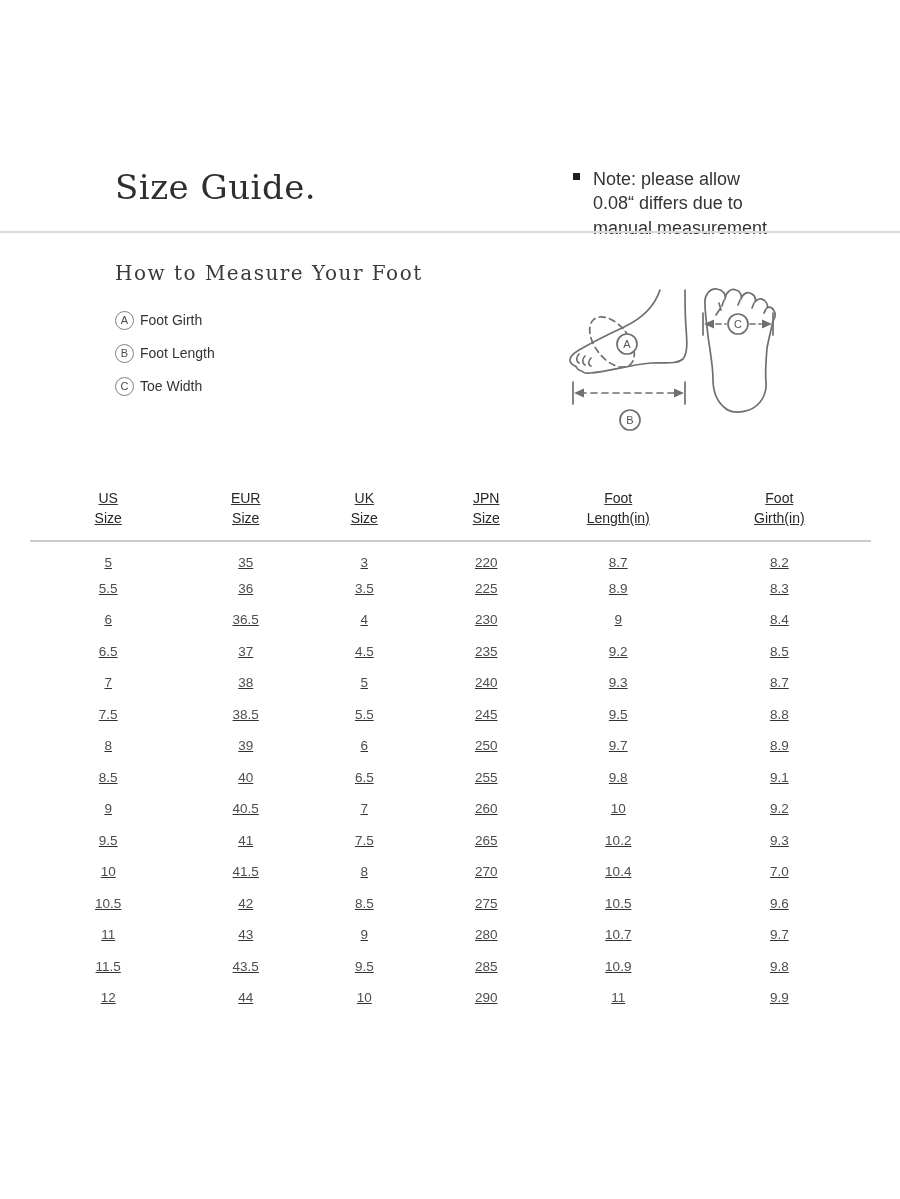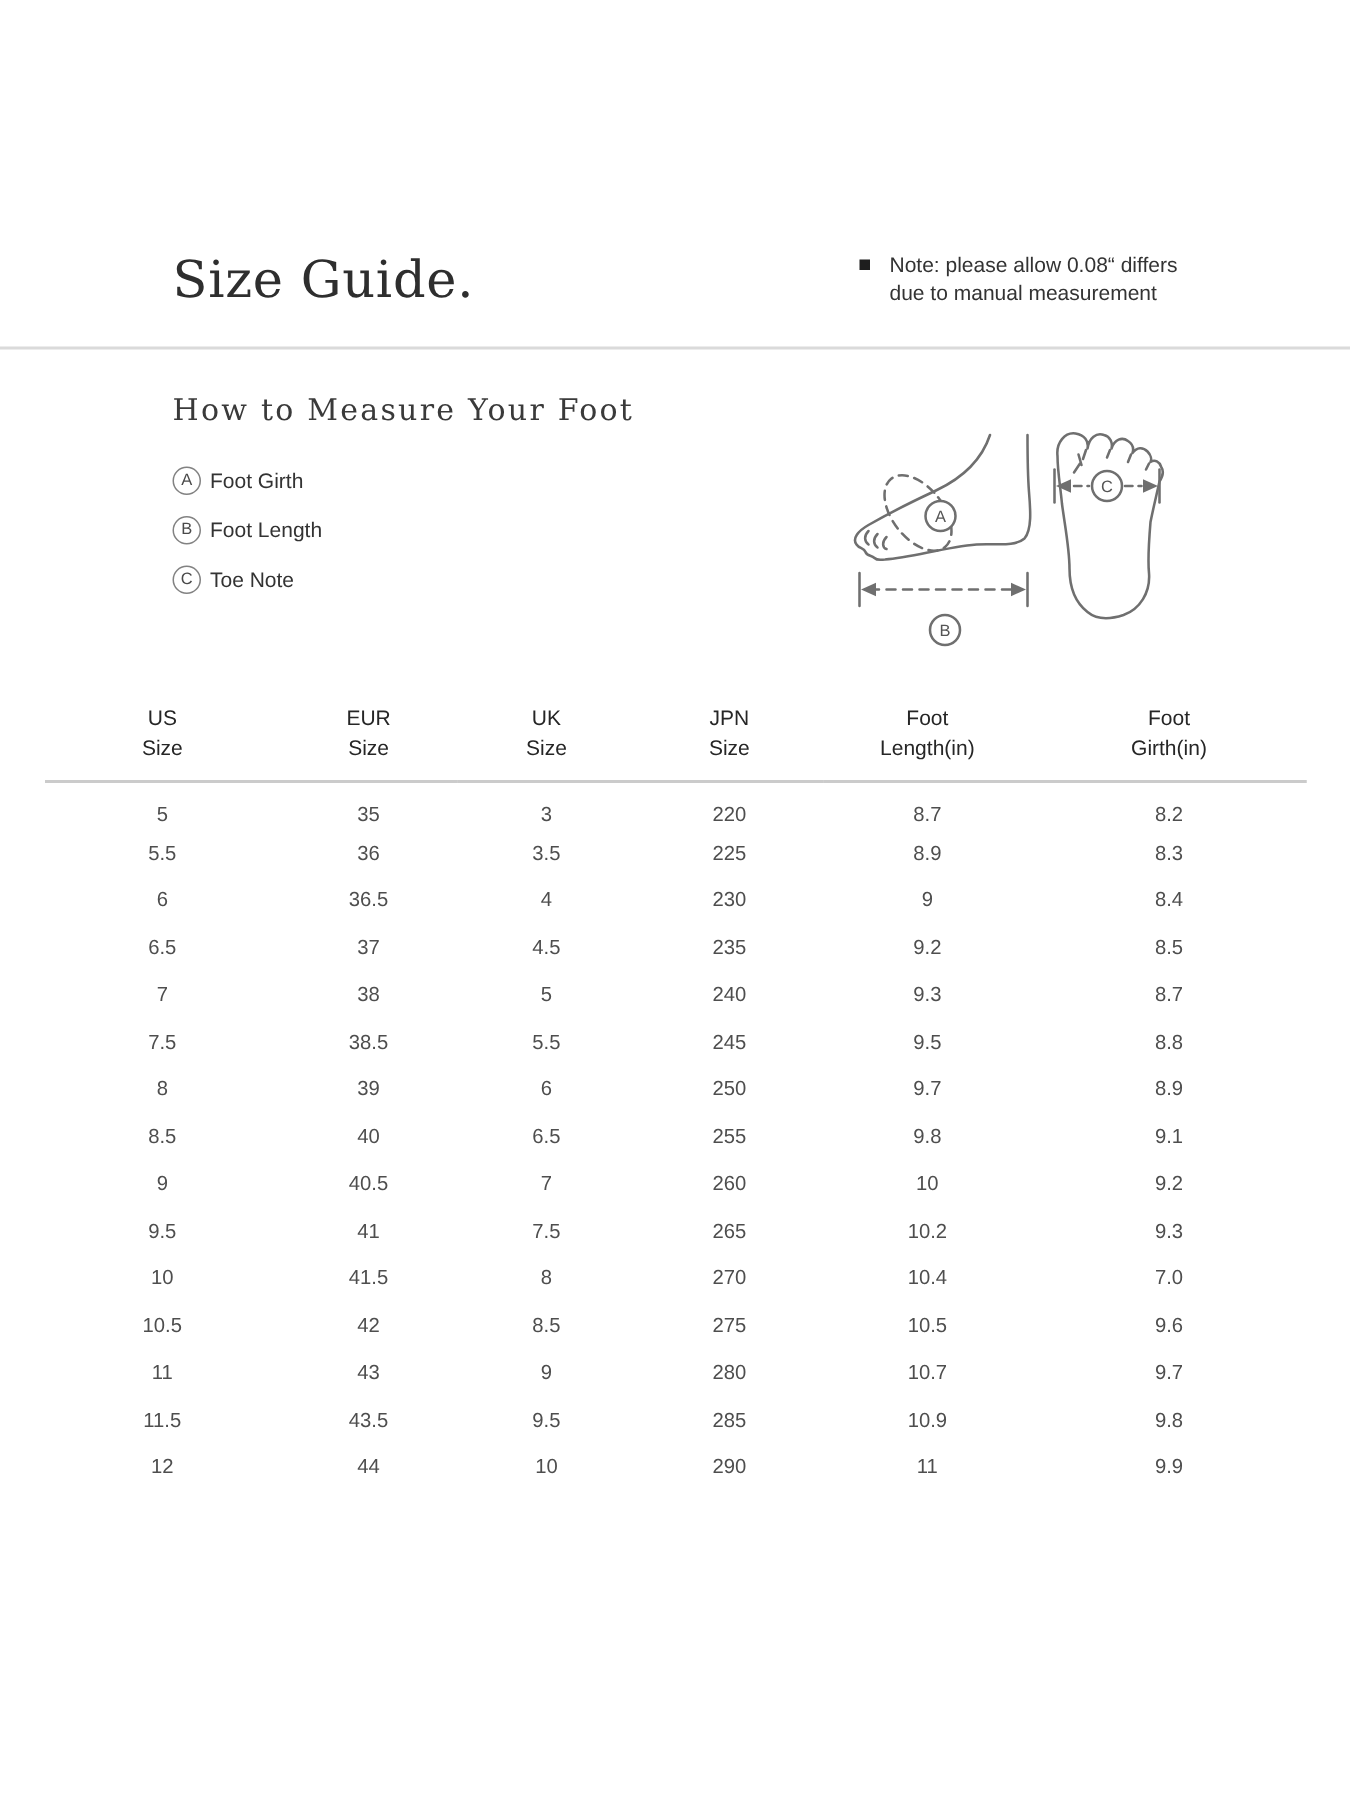--- a/index.html
+++ b/index.html
@@ -5,38 +5,38 @@
   * { margin:0; padding:0; box-sizing:border-box; }
   html,body { background:#fff; }
   body { width:900px; height:1199px; font-family:"Liberation Sans", sans-serif; color:#333; }
   .page { position:relative; width:900px; height:1199px; overflow:hidden; background:#fff; }
 
   
   .header-row { position:absolute; top:167px; left:115px; right:115px; display:flex; justify-content:space-between; align-items:flex-start;gap:20px; }
   .page-title { font-family:"DejaVu Serif", serif; font-size:34px; font-weight:400; color:#2e2e2e; letter-spacing:0.5px; line-height:1.2; }
   .note { display:flex; gap:13px; width:212px; }
   .note-bullet { width:7px; height:7px; background:#1e1e1e; margin-top:6px; flex:0 0 auto; }
-  .note-text { font-size:14px; line-height:1.35; color:#333; }
+  .note-text { font-size:18px; line-height:1.35; color:#333; }
 
   .divider-top { position:absolute; top:231px; left:0; width:900px; height:2px; background:#dadada; }
 
   
   .howto-heading { position:absolute; top:261px; left:115px; font-family:"DejaVu Serif", serif; font-size:20px; font-weight:400; letter-spacing:1.5px; color:#3a3a3a; }
   .measure-list { position:absolute; top:310px; left:115px; }
   .measure-item { display:flex; align-items:center; height:20px; margin-bottom:13px; }
   .letter-circle { width:19px; height:19px; border:1.2px solid #828282; border-radius:50%; display:flex; align-items:center; justify-content:center; font-size:11px; color:#4a4a4a; flex:0 0 auto; }
   .measure-label { font-size:14px; color:#333; margin-left:6px; }
 
   .diagram { position:absolute; left:563px; top:282px; }
   .diagram svg text { font-family:"Liberation Sans", sans-serif; font-size:11px; fill:#555; text-anchor:middle; }
 
   .tagline { position:absolute; top:419px; left:115px; font-size:14px; color:#333; }
 
   
-  .table-wrap { position:absolute; top:468px; left:30px; width:841px; }
+  .table-wrap { position:absolute; top:488px; left:30px; width:841px;text-decoration:underline; }
   table { width:100%; border-collapse:collapse; table-layout:fixed; text-align:center; }
   col.c1{width:18.6%} col.c2{width:14.1%} col.c3{width:14.1%} col.c4{width:14.9%} col.c5{width:16.5%} col.c6{width:21.8%}
   thead th { font-weight:400; font-size:14px; color:#262626; line-height:20px; padding-bottom:12px; border-bottom:2px solid #cbcbcb; }
   tbody td { font-size:13.5px; color:#4e4e4e; height:31.5px; vertical-align:middle; }
   tbody tr:first-child td { padding-top:10px; }
 </style>
 </head>
 <body>
 
 <div class="page">
@@ -57,21 +57,21 @@
     <div class="measure-item">
       <span class="letter-circle">A</span>
       <span class="measure-label">Foot Girth</span>
     </div>
     <div class="measure-item">
       <span class="letter-circle">B</span>
       <span class="measure-label">Foot Length</span>
     </div>
     <div class="measure-item">
       <span class="letter-circle">C</span>
-      <span class="measure-label">Toe Note</span>
+      <span class="measure-label">Toe Width</span>
     </div>
   </div>
 
   <div class="diagram">
     <svg width="235" height="158" viewBox="0 0 235 158">
       <g stroke="#6f6f6f" stroke-width="1.7" fill="none" stroke-linecap="round" stroke-linejoin="round">
 
         <path d="M97,8 C91,26 78,37 61,45 C46,52 30,60 16,68 C9,72 5,77 8,81 C10,84 13,83 14,86 C15,89 18,88 20,90 C22,92 25,91 27,91 C45,90 65,83 88,81 C100,80 113,83 120,77 C125,71 124,58 123,46 C122,33 122,18 122,8"></path>
         <path d="M16,72 c-3,3 -3,7 0,9"></path>
         <path d="M22,74 c-3,3 -3,7 0,9"></path>

